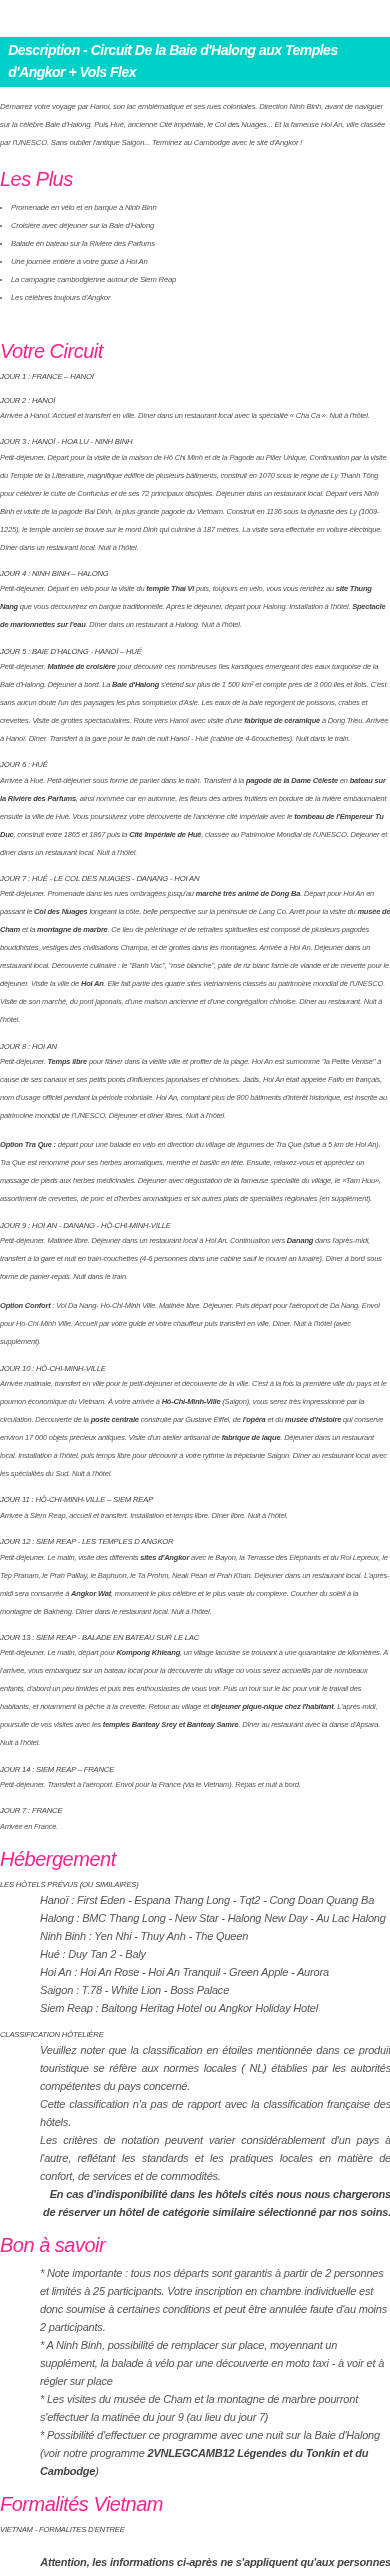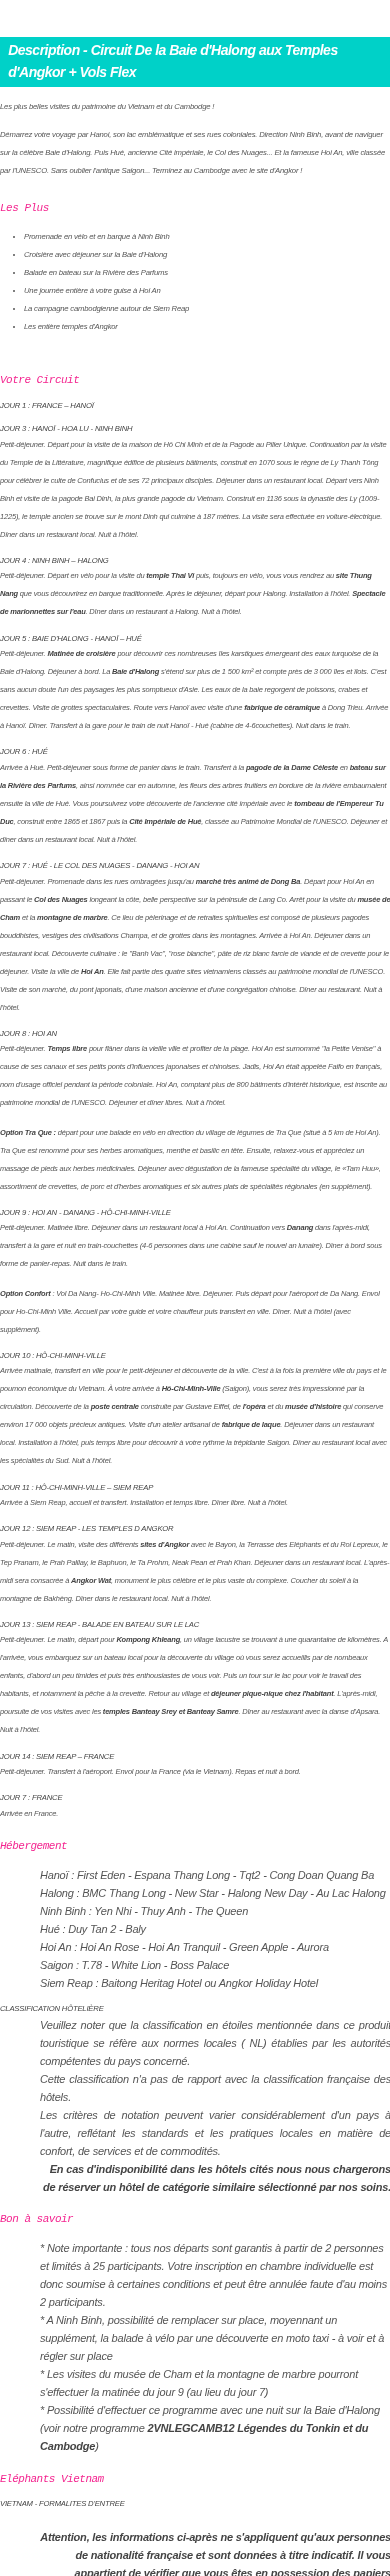--- a/index.html
+++ b/index.html
@@ -21,29 +21,28 @@
     line-height: 21.6px;
     font-weight: bold;
     letter-spacing: -0.5px;
     margin: 0 0 10.3px 0;
   }
   .content { padding: 0; }
   p { margin: 0 0 10.8px 0; }
   h2.section {
     color: #ff1493;
     color: #f4248f;
-    font-size: 11px;
+    font-size: 20px;
     line-height: 17.5px;
     font-weight: normal;
     letter-spacing: -0.5px;
     margin: 15.5px 0 10.3px 0;
-    font-family: Liberation Mono, monospace;
   }
   h2.section.first { margin-top: 19.6px; }
-  ul.plus { margin: 0 0 36px 0; padding-left: 24px; }
+  ul.plus { margin: 0 0 36px 0; padding-left: 11px; }
   ul.plus li { margin: 0; line-height: 18px; font-size: 7.7px; }
   ul.plus li::marker { color: #555; }
   .day { margin-bottom: 11.3px; }
   .day-title { font-size: 7.7px; color: #444; line-height: 12.4px; }
   .day-text { font-size: 7.5px; line-height: 18px; }
   .lead { font-size: 7.7px; line-height: 18px; }
   .body15 { font-size: 11px; line-height: 18px; margin-left: 40px; }
   b, .bold { font-weight: bold; color: #444; text-align: right; }
   .sub-title { font-size: 7.7px; color: #444; line-height: 12.4px; margin: 0 0 17px 0; }
   .block { margin-bottom: 11.3px; }
@@ -51,37 +50,40 @@
 </style>
 </head>
 <body>
 
 <div class="page">
 
   <h1 class="title-bar">Description - Circuit De la Baie d'Halong aux Temples d'Angkor + Vols Flex</h1>
 
   <div class="content">
 
-    <p class="lead">Les plus belles visites du patrimoine du Vietnam et du Cambodge !</p>
     <p class="lead">Démarrez votre voyage par Hanoi, son lac emblématique et ses rues coloniales. Direction Ninh Binh, avant de naviguer sur la célèbre Baie d'Halong. Puis Hué, ancienne Cité impériale, le Col des Nuages... Et la fameuse Hoi An, ville classée par l'UNESCO. Sans oublier l'antique Saigon... Terminez au Cambodge avec le site d'Angkor !</p>
 
     <h2 class="section first">Les Plus</h2>
     <ul class="plus">
       <li>Promenade en vélo et en barque à Ninh Binh</li>
       <li>Croisière avec déjeuner sur la Baie d'Halong</li>
       <li>Balade en bateau sur la Rivière des Parfums</li>
       <li>Une journée entière à votre guise à Hoi An</li>
       <li>La campagne cambodgienne autour de Siem Reap</li>
-      <li>Les entière temples d'Angkor</li>
+      <li>Les célèbres toujours d'Angkor</li>
     </ul>
 
     <h2 class="section">Votre Circuit</h2>
     <div id="days">
         <div class="day">
           <div class="day-title">JOUR 1 : FRANCE – HANOÏ</div>
+        </div>
+        <div class="day">
+          <div class="day-title">JOUR 2 : HANOÏ</div>
+          <div class="day-text">Arrivée à Hanoï. Accueil et transfert en ville. Dîner dans un restaurant local avec la spécialité « Cha Ca ». Nuit à l'hôtel.</div>
         </div>
         <div class="day">
           <div class="day-title">JOUR 3 : HANOÏ - HOA LU - NINH BINH</div>
           <div class="day-text">Petit-déjeuner. Départ pour la visite de la maison de Hô Chi Minh et de la Pagode au Pilier Unique. Continuation par la visite du Temple de la Littérature, magnifique édifice de plusieurs bâtiments, construit en 1070 sous le règne de Ly Thanh Tông pour célébrer le culte de Confucius et de ses 72 principaux disciples. Déjeuner dans un restaurant local. Départ vers Ninh Binh et visite de la pagode Bai Dinh, la plus grande pagode du Vietnam. Construit en 1136 sous la dynastie des Ly (1009-1225), le temple ancien se trouve sur le mont Dinh qui culmine à 187 mètres. La visite sera effectuée en voiture-électrique. Dîner dans un restaurant local. Nuit à l'hôtel.</div>
         </div>
         <div class="day">
           <div class="day-title">JOUR 4 : NINH BINH – HALONG</div>
           <div class="day-text"><span>Petit-déjeuner. Départ en vélo pour la visite du </span><b>temple Thai Vi</b><span> puis, toujours en vélo, vous vous rendrez au </span><b>site Thung Nang</b><span> que vous découvrirez en barque traditionnelle. Après le déjeuner, départ pour Halong. Installation à l'hôtel. </span><b>Spectacle de marionnettes sur l'eau</b><span>. Dîner dans un restaurant à Halong. Nuit à l'hôtel.</span></div>
         </div>
         <div class="day">
@@ -127,20 +129,21 @@
           <div class="day-text">Petit-déjeuner. Transfert à l'aéroport. Envol pour la France (via le Vietnam). Repas et nuit à bord.</div>
         </div>
         <div class="day">
           <div class="day-title">JOUR 7 : FRANCE</div>
           <div class="day-text">Arrivée en France.</div>
         </div>
       </div>
 
     <h2 class="section">Hébergement</h2>
     <div class="block">
+      <div class="sub-title" style="margin:0">LES HÔTELS PRÉVUS (OU SIMILAIRES)</div>
       <div class="body15">
         <span class="line">Hanoï : First Eden - Espana Thang Long - Tqt2 - Cong Doan Quang Ba</span>
         <span class="line">Halong : BMC Thang Long - New Star - Halong New Day - Au Lac Halong</span>
         <span class="line">Ninh Binh : Yen Nhi - Thuy Anh - The Queen</span>
         <span class="line">Hué : Duy Tan 2 - Baly</span>
         <span class="line">Hoi An : Hoi An Rose - Hoi An Tranquil - Green Apple - Aurora</span>
         <span class="line">Saigon : T.78 - White Lion - Boss Palace</span>
         <span class="line">Siem Reap : Baitong Heritag Hotel ou Angkor Holiday Hotel</span>
       </div>
     </div>
@@ -155,21 +158,21 @@
     </div>
 
     <h2 class="section">Bon à savoir</h2>
     <div class="body15 block">
       <span class="line">* Note importante : tous nos départs sont garantis à partir de 2 personnes et limités à 25 participants. Votre inscription en chambre individuelle est donc soumise à certaines conditions et peut être annulée faute d'au moins 2 participants.</span>
       <span class="line">* A Ninh Binh, possibilité de remplacer sur place, moyennant un supplément, la balade à vélo par une découverte en moto taxi - à voir et à régler sur place</span>
       <span class="line">* Les visites du musée de Cham et la montagne de marbre pourront s'effectuer la matinée du jour 9 (au lieu du jour 7)</span>
       <span class="line"><span>* Possibilité d'effectuer ce programme avec une nuit sur la Baie d'Halong (voir notre programme </span><b>2VNLEGCAMB12 Légendes du Tonkin et du Cambodge</b><span>)</span></span>
     </div>
 
-    <h2 class="section">Eléphants Vietnam</h2>
+    <h2 class="section">Formalités Vietnam</h2>
     <p class="sub-title">VIETNAM - FORMALITES D'ENTREE</p>
     <p class="body15 bold">Attention, les informations ci-après ne s'appliquent qu'aux personnes de nationalité française et sont données à titre indicatif. Il vous appartient de vérifier que vous êtes en possession des papiers nécessaires à votre voyage.</p>
     <p class="body15"><b class="line">Passeport</b><span>Obligatoire et valable plus de 6 mois après la date de retour.</span></p>
     <p class="body15">
       <span class="line">Visa</span>
       <span>Depuis le 15 août 2023, les ressortissants français sont </span><b>dispensés de visa pour un séjour n'excédant pas 45 jours</b>
       
       
     </p>
 

